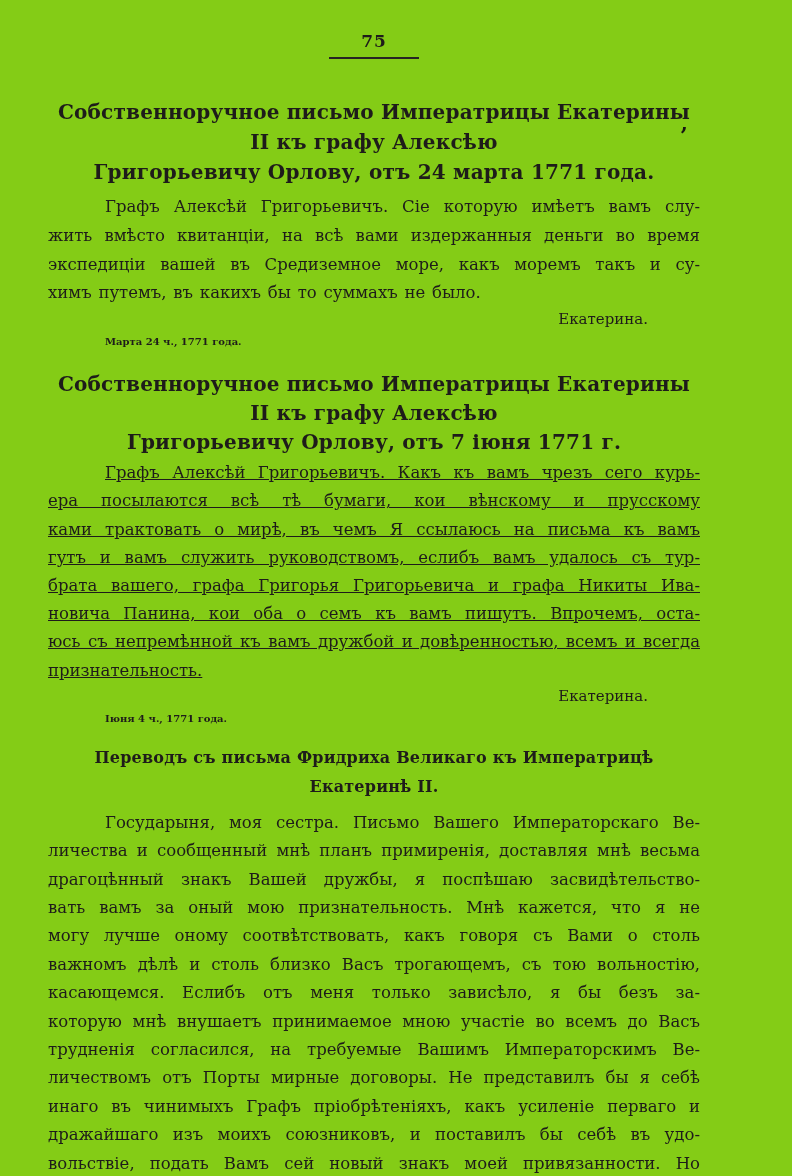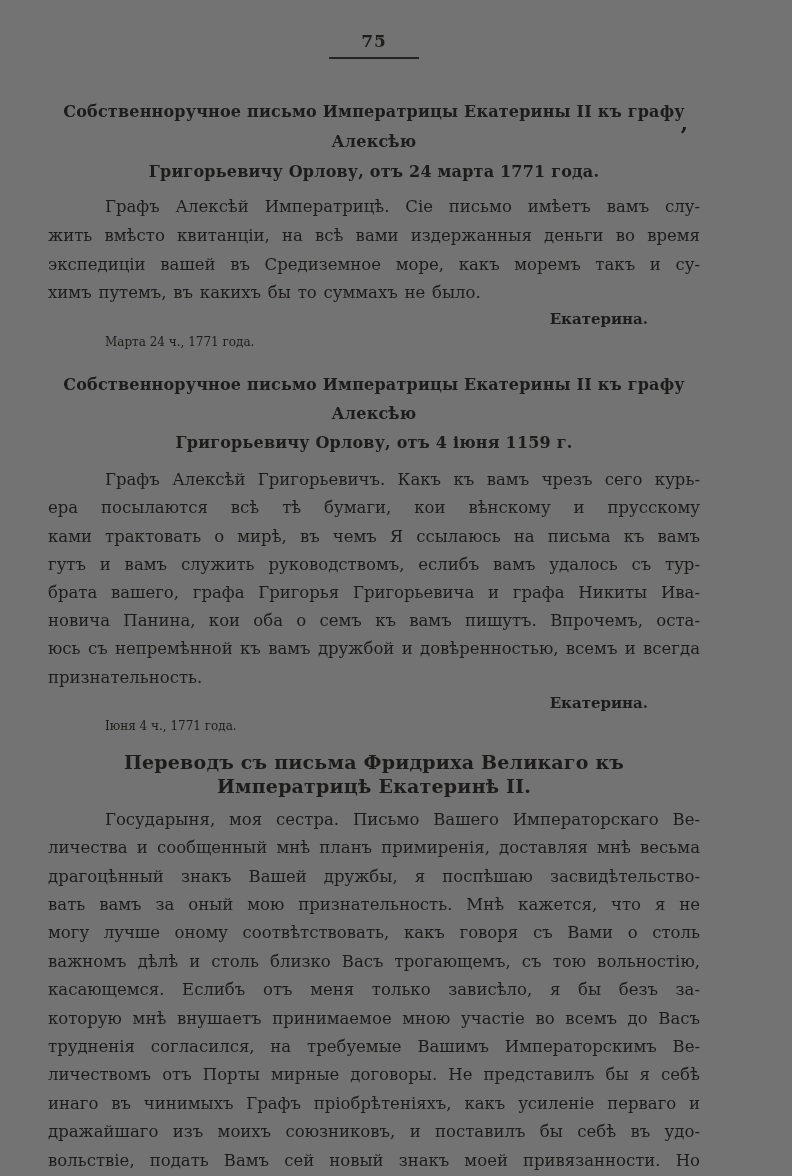--- a/index.html
+++ b/index.html
@@ -1,21 +1,21 @@
 <!DOCTYPE html>
 <html lang="ru"><head>
 <meta charset="utf-8">
 <style>
   html,body { margin:0; padding:0; }
   body { background:#e9e7e2; }
   .page {
     position:relative;
     width:792px; height:1176px;
     margin:0 auto;
-    background:#737373;
+    background:#84cc16;
     color:#1e1c1a;
     font-family:"DejaVu Serif", serif;
     overflow:hidden;
   }
   .content {
     position:absolute;
     left:48px; top:0;
     width:652px;
   }
   .pagenum {
@@ -28,54 +28,54 @@
   }
   .rule {
     width:90px; height:2px;
     background:#262423;
     margin:5px auto 0 auto;
   }
   .heading {
     margin-top:38px;
     text-align:center;
     font-weight:bold;
-    font-size:16px;
+    font-size:20px;
     line-height:30px;
     letter-spacing:0.2px;
   }
   .heading.h2 { margin-top:18px; line-height:29px; }
-  .heading.h3 { margin-top:14px; font-size:19px; line-height:24px; }
+  .heading.h3 { margin-top:14px; font-size:16px; line-height:29px; }
   .para {
     font-size:16.5px;
     line-height:28.8px;
     word-spacing:1.5px;
   }
   .para.p1 { margin-top:6px; }
-  .para.p2 { margin-top:9px; line-height:28.2px; }
+  .para.p2 { margin-top:2px; line-height:28.2px;text-decoration:underline; }
   .para.p3 { margin-top:8px; line-height:28.4px; }
   .line {
     text-align:justify;
     text-align-last:justify;
     white-space:normal;
   }
   .line.first { text-indent:57px; }
   .line.end { text-align-last:left; }
   .sig {
     margin-top:1px;
     padding-right:52px;
     text-align:right;
-    font-weight:bold;
+    font-weight:normal;
     font-size:15px;
     line-height:20px;
   }
   .dateline {
     margin-top:3px;
     padding-left:57px;
-    font-weight:normal;
-    font-size:12px;
+    font-weight:bold;
+    font-size:10px;
     line-height:20px;
   }
   .artifact {
     position:absolute;
     left:680px; top:122px;
     font-weight:bold;
     font-size:22px;
     color:#171513;
   }
 </style>
@@ -86,31 +86,31 @@
   <div class="content">
 
     <div class="pagenum">75</div>
     <div class="rule"></div>
 
     <div class="heading h1">
       <div>Собственноручное письмо Императрицы Екатерины II къ графу Алексѣю</div>
       <div>Григорьевичу Орлову, отъ 24 марта 1771 года.</div>
     </div>
     <div class="para p1">
-      <div class="line first">Графъ Алексѣй Императрицѣ. Сіе письмо имѣетъ вамъ слу-</div>
+      <div class="line first">Графъ Алексѣй Григорьевичъ. Сіе которую имѣетъ вамъ слу-</div>
       <div class="line">жить вмѣсто квитанціи, на всѣ вами издержанныя деньги во время</div>
       <div class="line">экспедиціи вашей въ Средиземное море, какъ моремъ такъ и су-</div>
       <div class="line end">химъ путемъ, въ какихъ бы то суммахъ не было.</div>
     </div>
     <div class="sig">Екатерина.</div>
     <div class="dateline">Марта 24 ч., 1771 года.</div>
 
     <div class="heading h2">
       <div>Собственноручное письмо Императрицы Екатерины II къ графу Алексѣю</div>
-      <div>Григорьевичу Орлову, отъ 4 іюня 1159 г.</div>
+      <div>Григорьевичу Орлову, отъ 7 іюня 1771 г.</div>
     </div>
     <div class="para p2">
       <div class="line first">Графъ Алексѣй Григорьевичъ. Какъ къ вамъ чрезъ сего курь-</div>
       <div class="line">ера посылаются всѣ тѣ бумаги, кои вѣнскому и прусскому</div>
       <div class="line">ками трактовать о мирѣ, въ чемъ Я ссылаюсь на письма къ вамъ</div>
       <div class="line">гутъ и вамъ служить руководствомъ, еслибъ вамъ удалось съ тур-</div>
       <div class="line">брата вашего, графа Григорья Григорьевича и графа Никиты Ива-</div>
       <div class="line">новича Панина, кои оба о семъ къ вамъ пишутъ. Впрочемъ, оста-</div>
       <div class="line">юсь съ непремѣнной къ вамъ дружбой и довѣренностью, всемъ и всегда</div>
       <div class="line end">признательность.</div>

